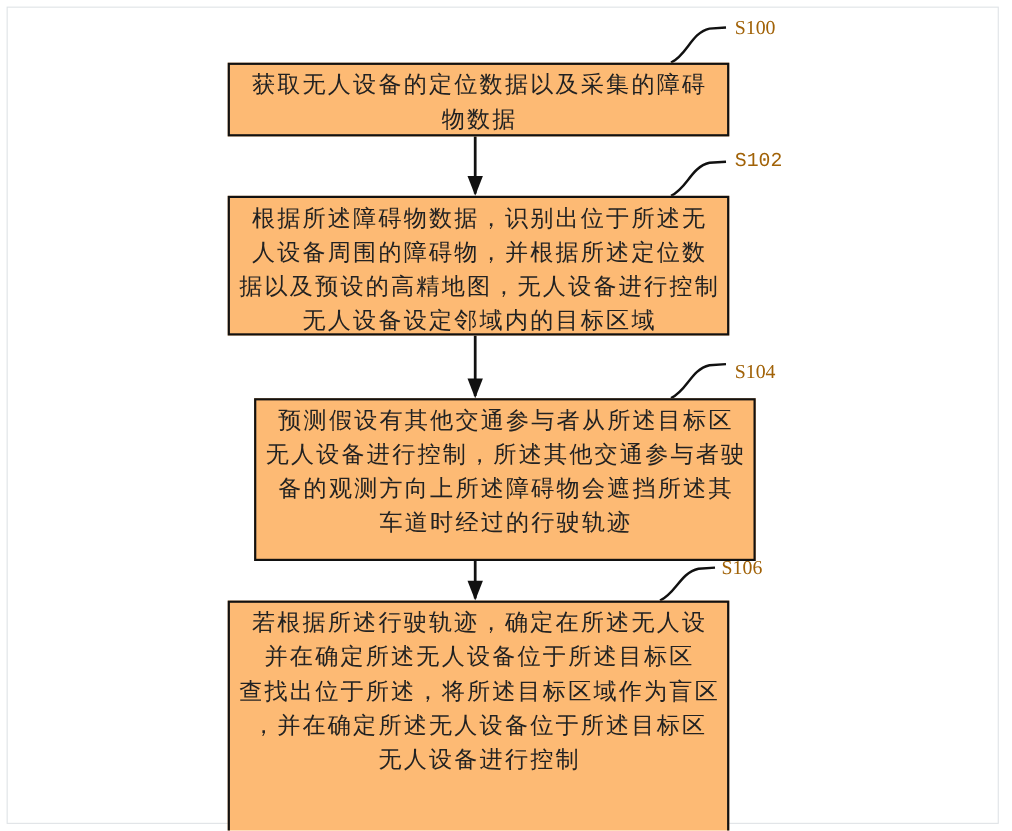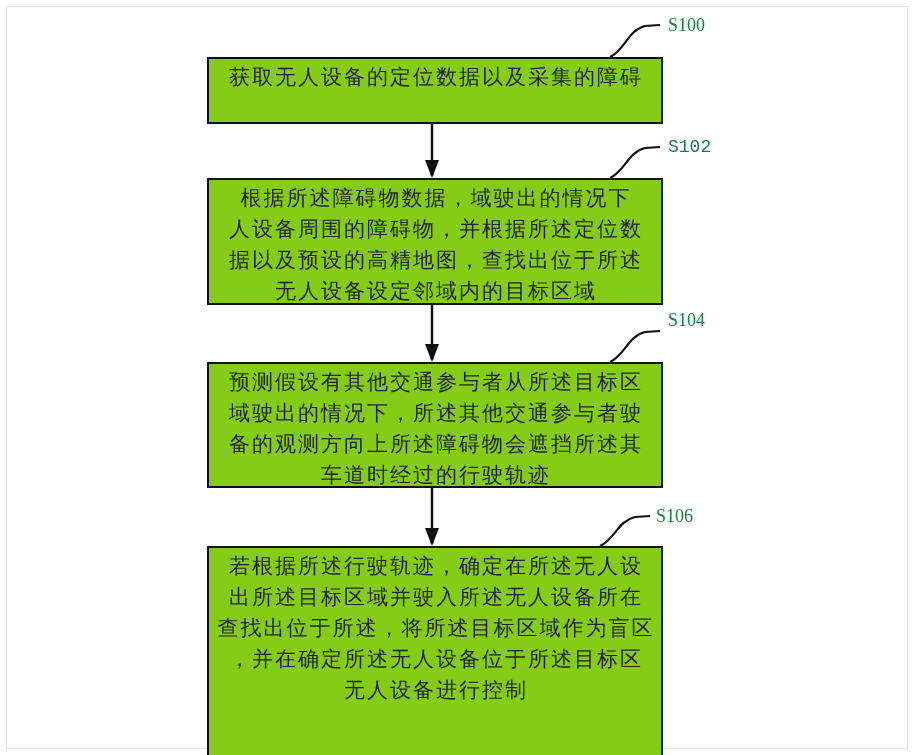--- a/index.html
+++ b/index.html
@@ -1,26 +1,26 @@
 <!DOCTYPE html>
 <html><head>
   <meta charset="utf-8">
   <style>
     html, body { margin: 0; padding: 0; background: #ffffff; }
     body { width: 920px; height: 755px; position: relative; overflow: hidden;
            font-family: "DejaVu Serif", "Liberation Serif", serif; }
     .frame { position: absolute; left: 6px; top: 6px; width: 902px; height: 743px;
              border: 1px solid #dfe3e6; box-sizing: border-box; background: #fff; }
     .box { position: absolute; left: 207px; width: 456px; border: 2.5px solid #111;
-           box-sizing: border-box; background: #84cc16; color: #222;
+           box-sizing: border-box; background: #fdba74; color: #222;
            font-size: 21px; line-height: 31px; letter-spacing: 2px;
            padding: 3px 6px 0 8px; text-align: justify; text-align-last: center; }
     .box .line { display: block; white-space: nowrap; text-align: center; }
     .label { position: absolute; left: 668px; font-family: "Liberation Serif", serif;
-             font-size: 18px; color: #15803d; }
+             font-size: 18px; color: #a16207; }
     svg.overlay { position: absolute; left: 0; top: 0; width: 920px; height: 755px; }
   </style>
 </head>
 <body>
 
 <div class="frame"></div>
 
 <svg class="overlay" viewBox="0 0 920 755">
   <defs>
     <marker id="arrowhead" markerWidth="10" markerHeight="14" refX="5" refY="12" orient="auto" markerUnits="userSpaceOnUse">
@@ -36,40 +36,41 @@
   <polygon points="425,528 439,528 432,546" fill="#111"></polygon>
 
   <path d="M610,57 C625,50 628,30 645,26 L660,25" fill="none" stroke="#111" stroke-width="2.2"></path>
   <path d="M610,178 C625,171 628,152 645,148 L660,147" fill="none" stroke="#111" stroke-width="2.2"></path>
   <path d="M610,362 C625,355 628,336 645,332 L660,331" fill="none" stroke="#111" stroke-width="2.2"></path>
   <path d="M600,546 C615,539 618,521 635,517 L650,516" fill="none" stroke="#111" stroke-width="2.2"></path>
 </svg>
 
 <div class="label" style="top:15px;">S100</div>
 <div class="label" style="top:137px;font-family:Liberation Mono, monospace;">S102</div>
-<div class="label" style="top:310px;">S104</div>
+<div class="label" style="top:328px;">S104</div>
 <div class="label" style="top:506px; left:656px;">S106</div>
 
 <div class="box" style="top:57px; height:67px;">
   <span class="line">获取无人设备的定位数据以及采集的障碍</span>
+  <span class="line">物数据</span>
 </div>
 
 <div class="box" style="top:178px; height:127px;">
-  <span class="line">根据所述障碍物数据，域驶出的情况下</span>
+  <span class="line">根据所述障碍物数据，识别出位于所述无</span>
   <span class="line">人设备周围的障碍物，并根据所述定位数</span>
-  <span class="line">据以及预设的高精地图，查找出位于所述</span>
+  <span class="line">据以及预设的高精地图，无人设备进行控制</span>
   <span class="line">无人设备设定邻域内的目标区域</span>
 </div>
 
-<div class="box" style="top:362px; height:126px;">
+<div class="box" style="top:362px; height:148px;margin-left:24px;">
   <span class="line">预测假设有其他交通参与者从所述目标区</span>
-  <span class="line">域驶出的情况下，所述其他交通参与者驶</span>
+  <span class="line">无人设备进行控制，所述其他交通参与者驶</span>
   <span class="line">备的观测方向上所述障碍物会遮挡所述其</span>
   <span class="line">车道时经过的行驶轨迹</span>
 </div>
 
 <div class="box" style="top:546px; height:218px;">
   <span class="line">若根据所述行驶轨迹，确定在所述无人设</span>
-  <span class="line">出所述目标区域并驶入所述无人设备所在</span>
+  <span class="line">并在确定所述无人设备位于所述目标区</span>
   <span class="line">查找出位于所述，将所述目标区域作为盲区</span>
   <span class="line">，并在确定所述无人设备位于所述目标区</span>
   <span class="line">无人设备进行控制</span>
 </div>
 
 </body></html>

